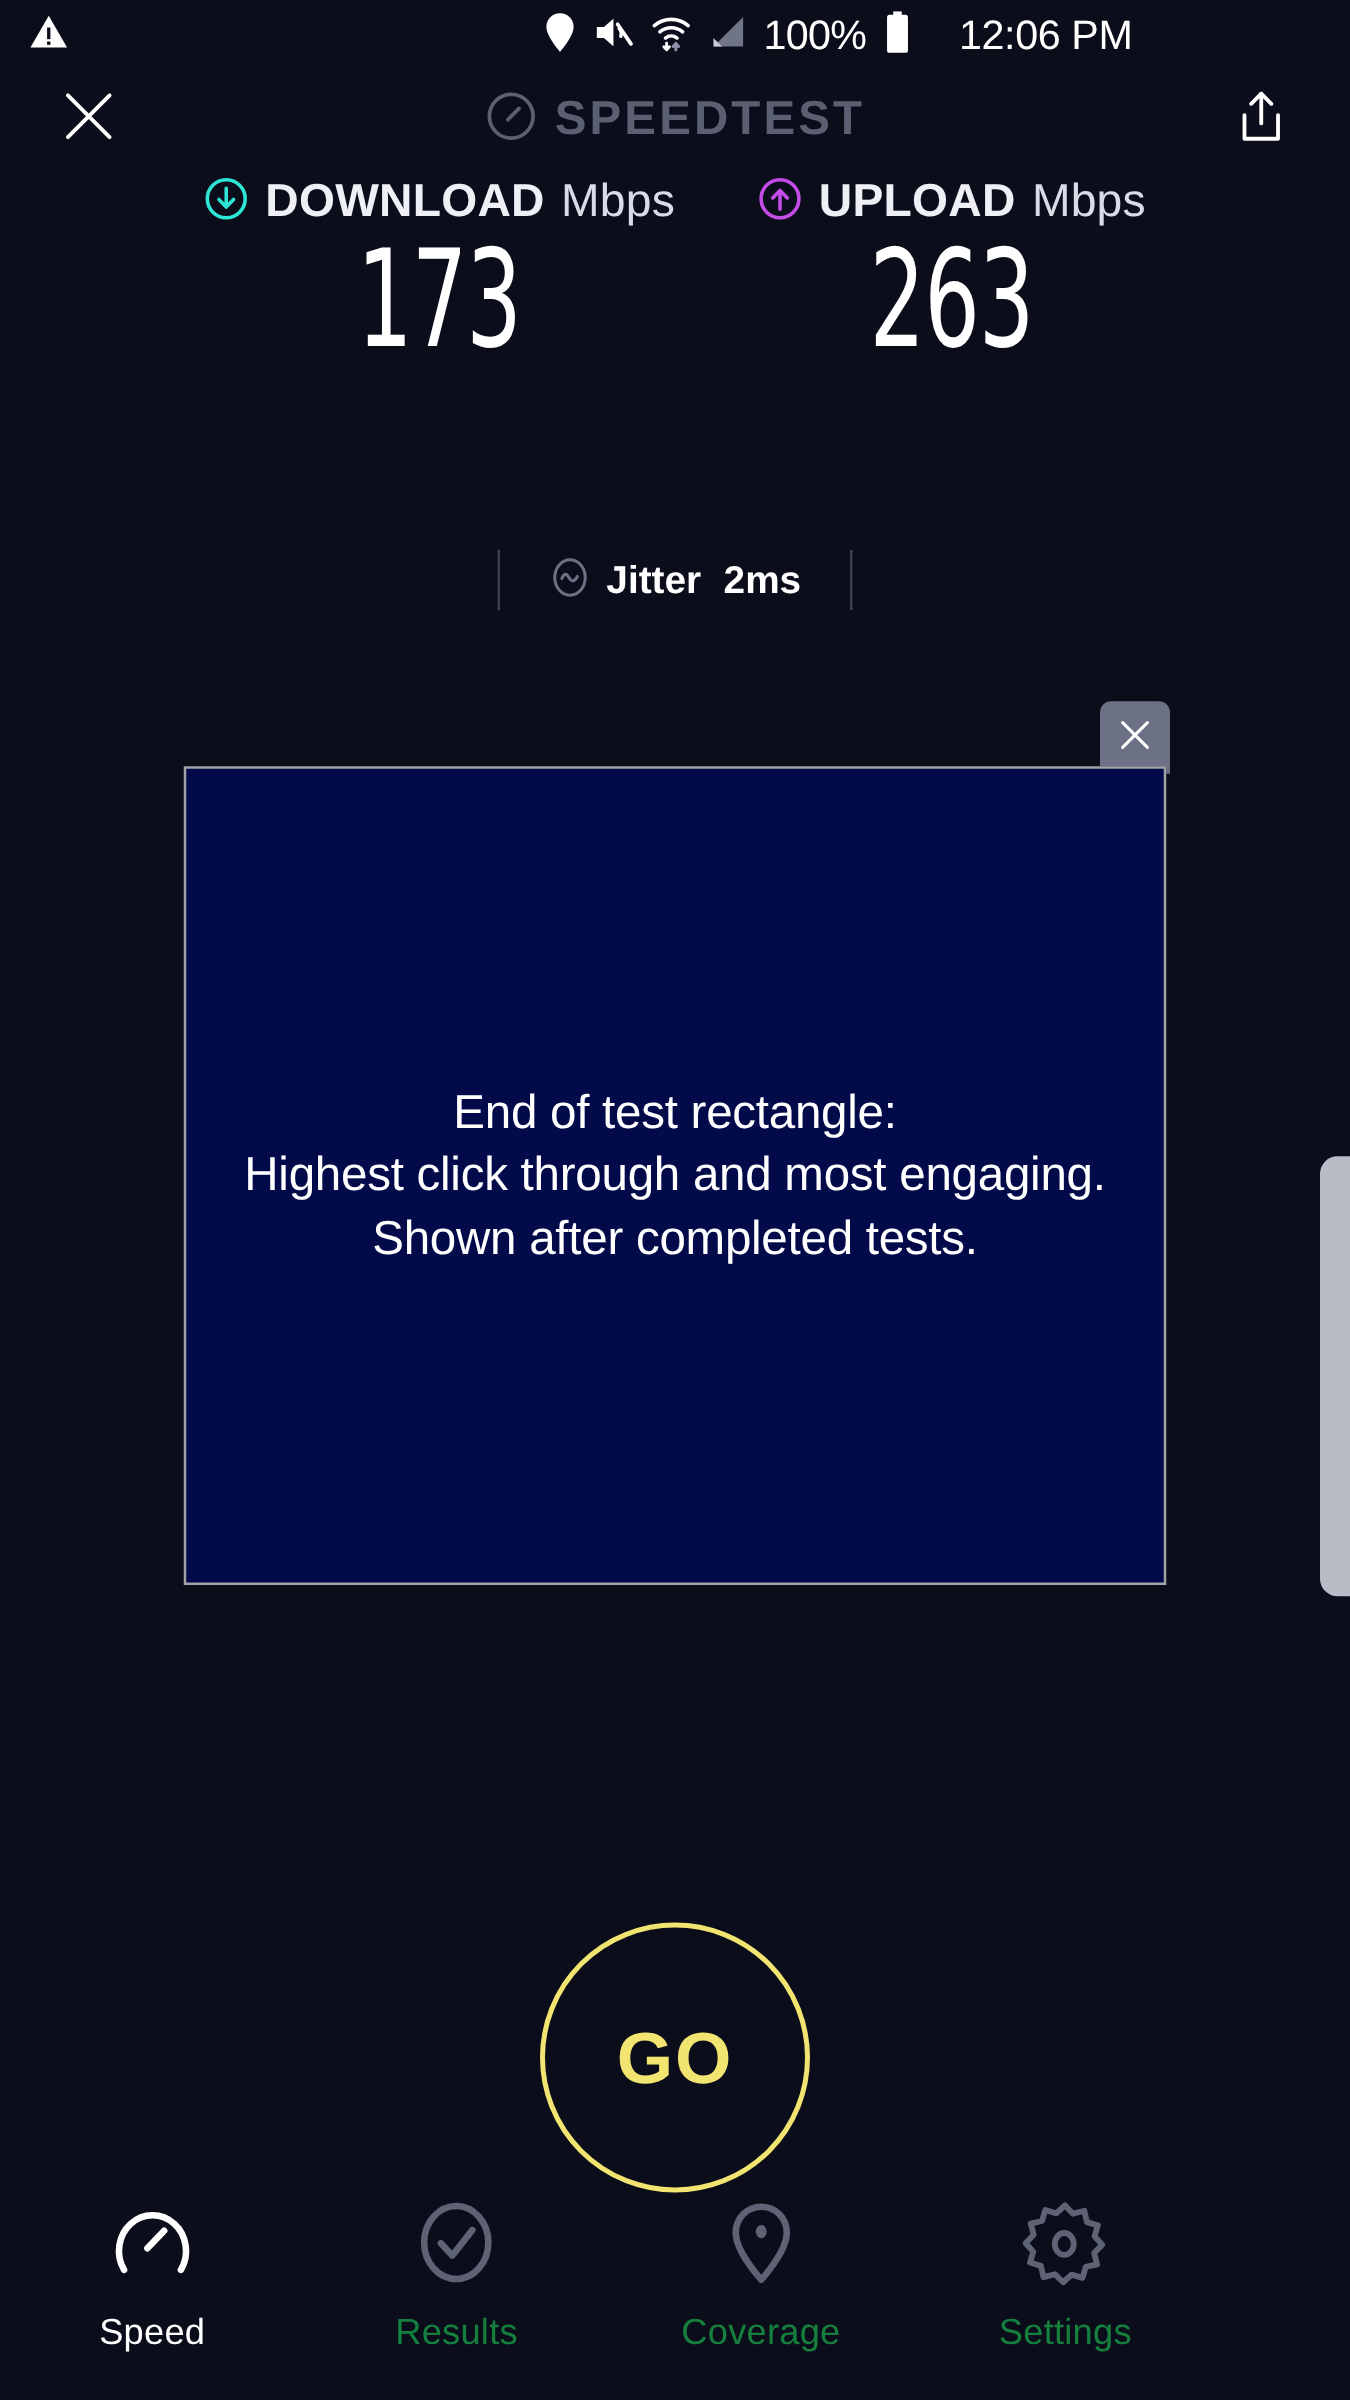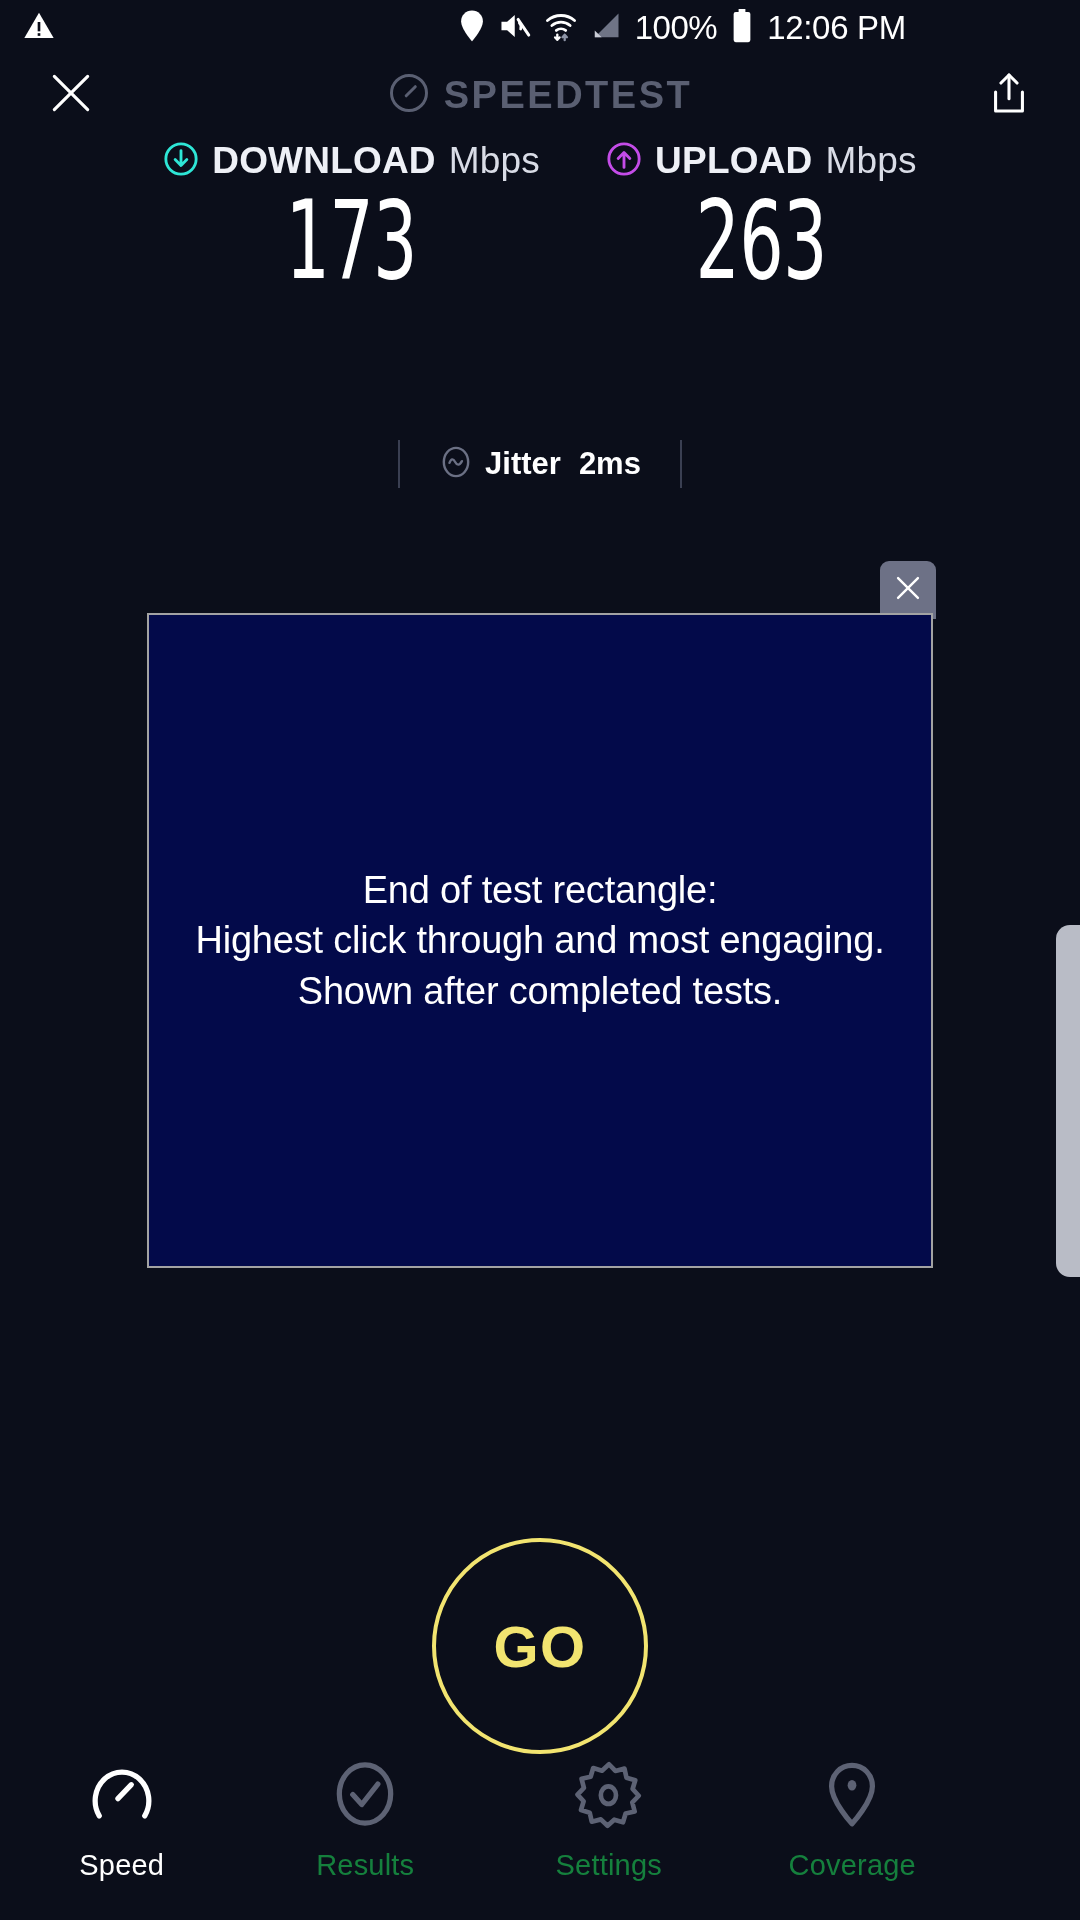--- a/index.html
+++ b/index.html
@@ -17,21 +17,21 @@
     display:flex; align-items:center; padding:0 22px;
   }
   .sb-left { display:flex; align-items:center; gap:14px; }
   .sb-right { margin-left:auto; display:flex; align-items:center; gap:14px; }
   .sb-batt-text {
     color:#ffffff; font-size:33px; font-weight:400; letter-spacing:-0.5px;
     font-family:"Liberation Sans", sans-serif;
   }
   .sb-clock {
     color:#ffffff; font-size:33px; font-weight:400; letter-spacing:-0.3px;
-    margin-left:0;
+    margin-left:24px;
   }
 
   
   .header {
     position:absolute; top:56px; left:0; width:1080px; height:78px;
     display:flex; align-items:center; padding:0 40px;
   }
   .hdr-close { width:62px; height:62px; display:flex; align-items:center; justify-content:center; }
   .hdr-title {
     position:absolute; left:0; width:1080px; text-align:center;
@@ -294,32 +294,32 @@
           <ellipse cx="12" cy="12" rx="8.8" ry="10" stroke="#5d6274" stroke-width="1.8" fill="none"></ellipse>
           <path d="M7.8 12.2 L10.9 15.6 L16.4 8.6" stroke="#5d6274" stroke-width="1.8" fill="none" stroke-linecap="round" stroke-linejoin="round"></path>
         </svg>
       </span>
       <span class="nav-label">Results</span>
     </div>
 
     <div class="nav-item">
       <span>
         <svg width="70" height="70" viewBox="0 0 24 24">
+          <path d="M12 2.2 C8 2.2 5 5.4 5 9.3 C5 14.6 12 22.2 12 22.2 S19 14.6 19 9.3 C19 5.4 16 2.2 12 2.2 Z" stroke="#5d6274" stroke-width="1.8" fill="none" stroke-linejoin="round"></path>
+          <ellipse cx="12" cy="9" rx="1.5" ry="1.8" fill="#5d6274"></ellipse>
+        </svg>
+      </span>
+      <span class="nav-label">Coverage</span>
+    </div>
+
+    <div class="nav-item">
+      <span>
+        <svg width="70" height="70" viewBox="0 0 24 24">
           <path d="M12 1.8 L14.2 4.1 L17.3 3.3 L18 6.4 L21 7.3 L20.1 10.3 L22.2 12.6 L20 14.9 L20.8 18 L17.7 18.7 L16.8 21.7 L13.8 20.8 L11.5 22.9 L9.2 20.7 L6.1 21.5 L5.4 18.4 L2.4 17.5 L3.3 14.5 L1.2 12.2 L3.4 9.9 L2.6 6.8 L5.7 6.1 L6.6 3.1 L9.6 4 Z" stroke="#5d6274" stroke-width="1.6" fill="none" stroke-linejoin="round"></path>
           <ellipse cx="11.8" cy="12.4" rx="2.6" ry="3" stroke="#5d6274" stroke-width="1.6" fill="none"></ellipse>
         </svg>
       </span>
       <span class="nav-label">Settings</span>
     </div>
 
-    <div class="nav-item">
-      <span>
-        <svg width="70" height="70" viewBox="0 0 24 24">
-          <path d="M12 2.2 C8 2.2 5 5.4 5 9.3 C5 14.6 12 22.2 12 22.2 S19 14.6 19 9.3 C19 5.4 16 2.2 12 2.2 Z" stroke="#5d6274" stroke-width="1.8" fill="none" stroke-linejoin="round"></path>
-          <ellipse cx="12" cy="9" rx="1.5" ry="1.8" fill="#5d6274"></ellipse>
-        </svg>
-      </span>
-      <span class="nav-label">Coverage</span>
-    </div>
-
   </div>
 
 </div>
 
 </body></html>

